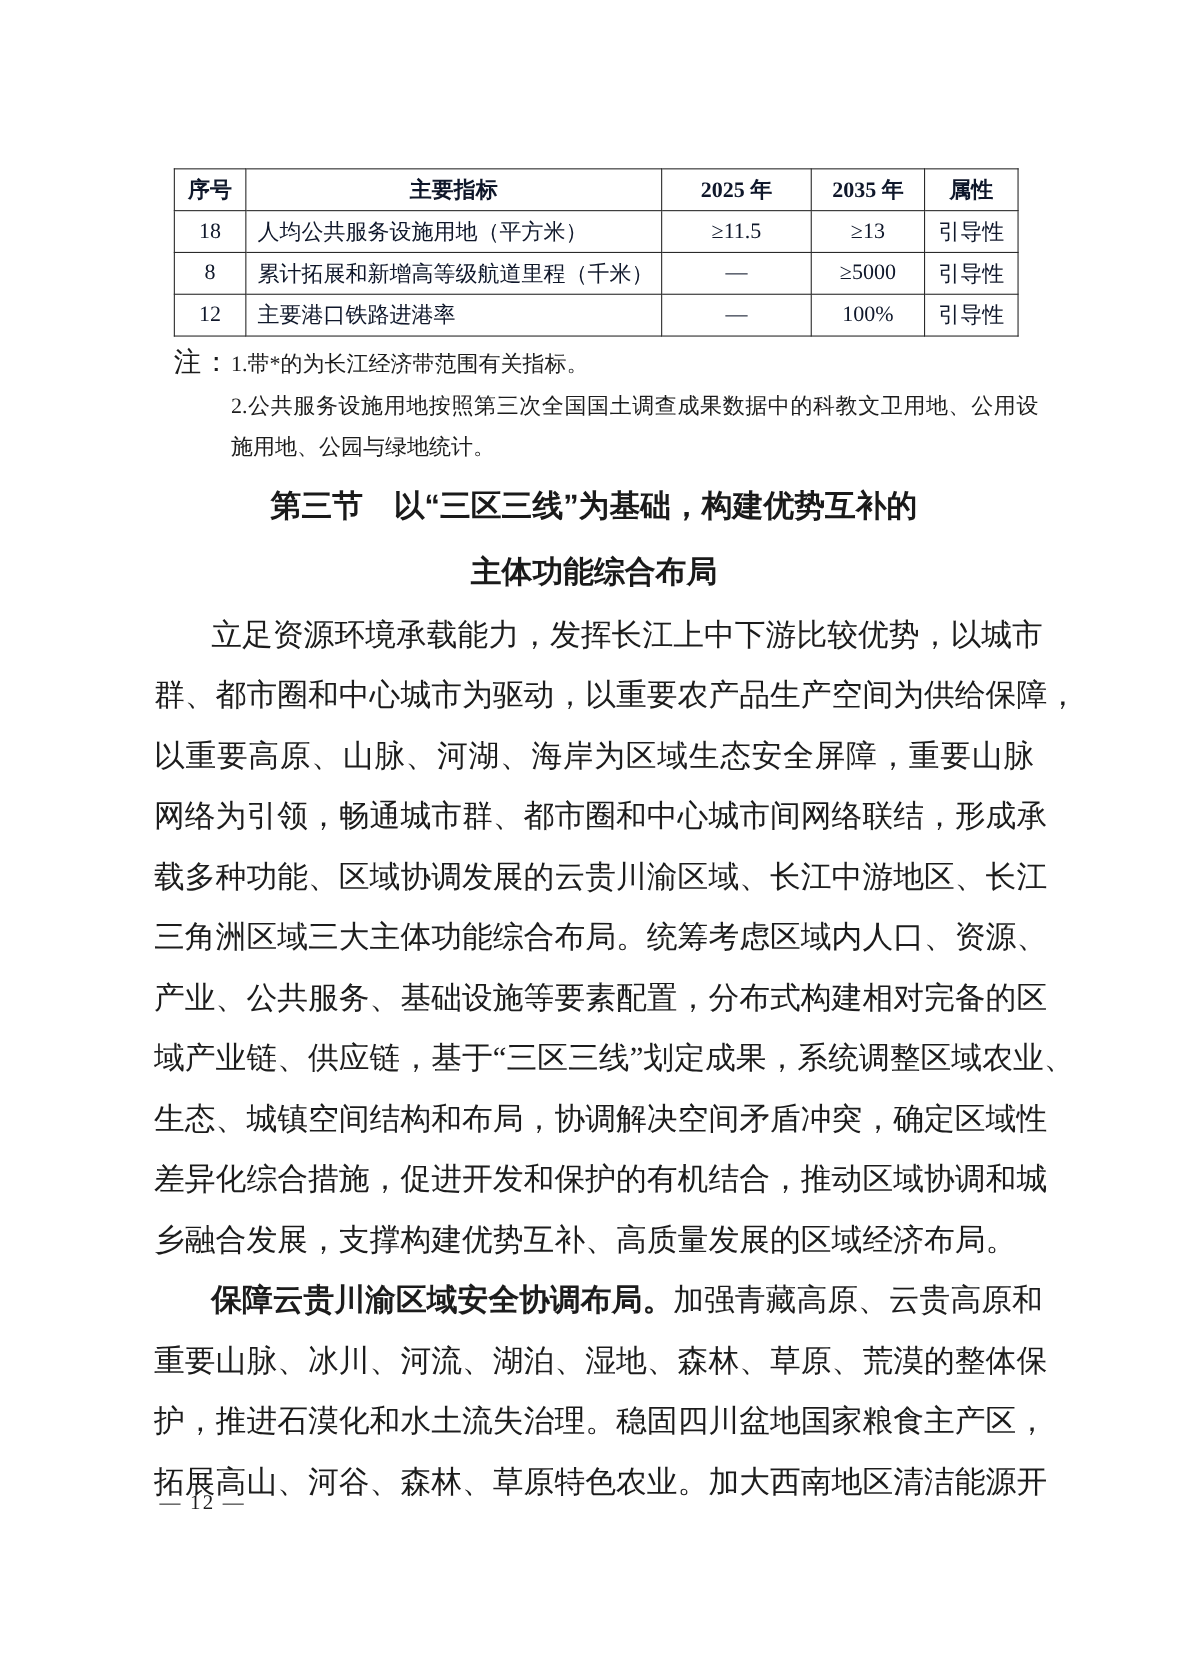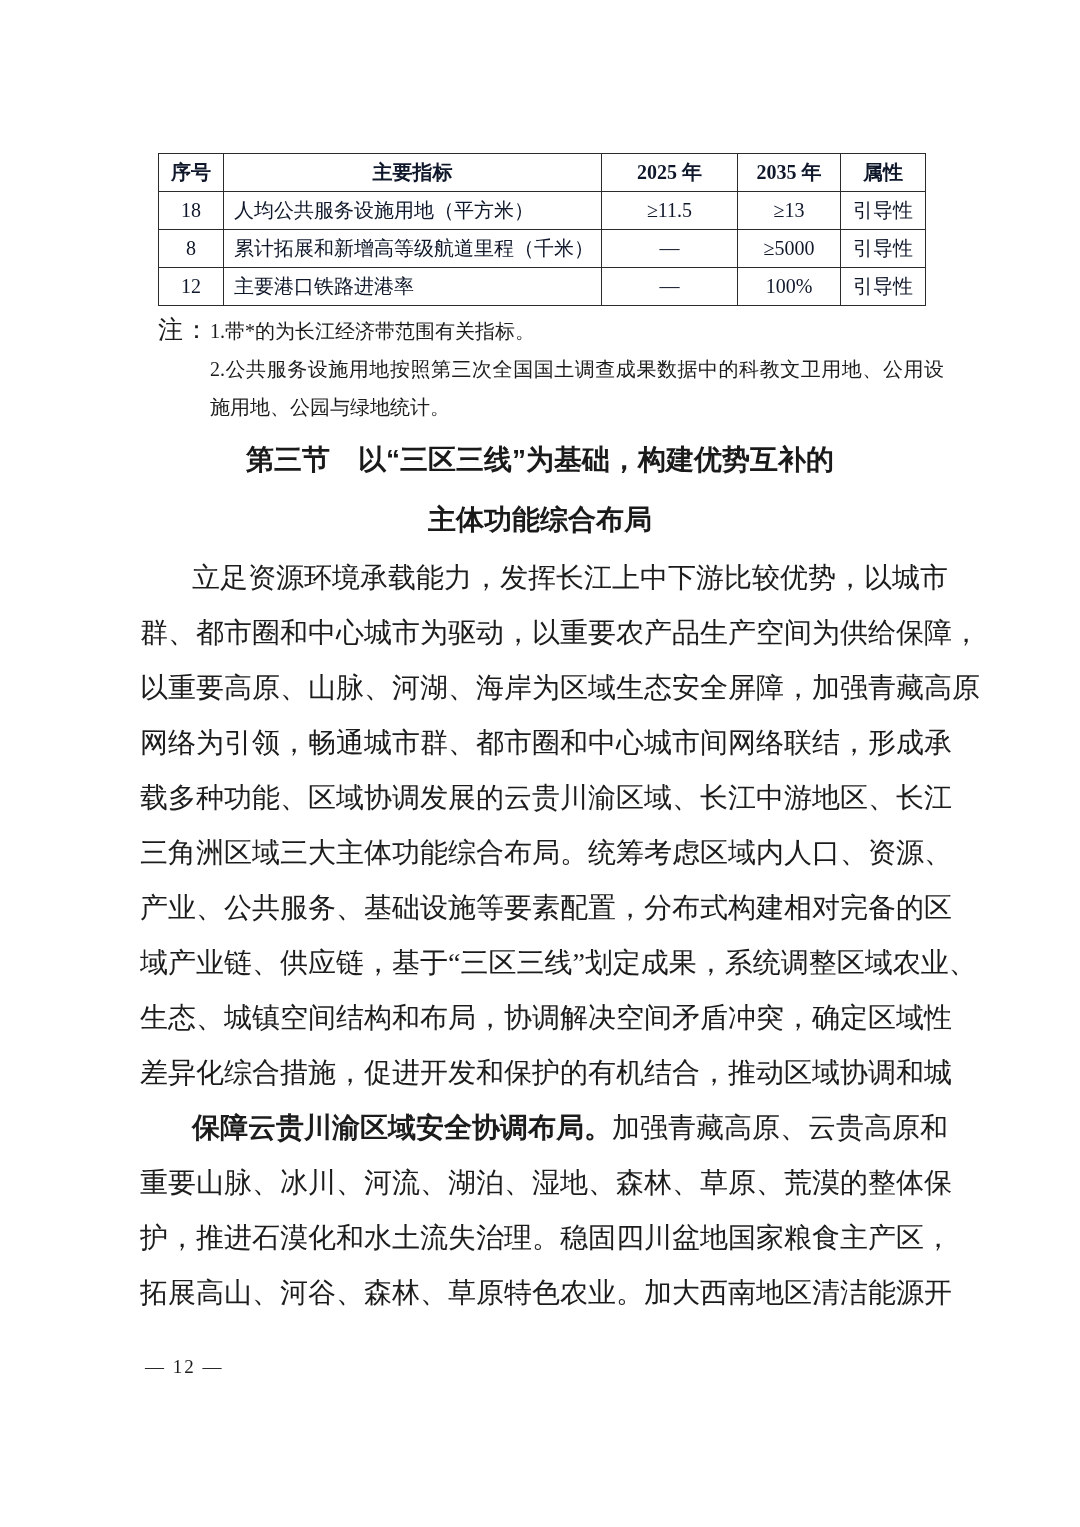--- a/index.html
+++ b/index.html
@@ -170,28 +170,29 @@
   </div>
 
   <div class="section-heading">
     <div class="h-line">第三节　以“三区三线”为基础，构建优势互补的</div>
     <div class="h-line">主体功能综合布局</div>
   </div>
 
   <div class="body-text" id="body-text">
       <div class="bline" style="text-indent: 52px;">立足资源环境承载能力，发挥长江上中下游比较优势，以城市</div>
       <div class="bline">群、都市圈和中心城市为驱动，以重要农产品生产空间为供给保障，</div>
-      <div class="bline">以重要高原、山脉、河湖、海岸为区域生态安全屏障，加强青藏高原</div>
+      <div class="bline">以重要高原、山脉、河湖、海岸为区域生态安全屏障，重要山脉</div>
       <div class="bline">网络为引领，畅通城市群、都市圈和中心城市间网络联结，形成承</div>
       <div class="bline">载多种功能、区域协调发展的云贵川渝区域、长江中游地区、长江</div>
       <div class="bline">三角洲区域三大主体功能综合布局。统筹考虑区域内人口、资源、</div>
       <div class="bline">产业、公共服务、基础设施等要素配置，分布式构建相对完备的区</div>
       <div class="bline">域产业链、供应链，基于“三区三线”划定成果，系统调整区域农业、</div>
       <div class="bline">生态、城镇空间结构和布局，协调解决空间矛盾冲突，确定区域性</div>
       <div class="bline">差异化综合措施，促进开发和保护的有机结合，推动区域协调和城</div>
+      <div class="bline noforce">乡融合发展，支撑构建优势互补、高质量发展的区域经济布局。</div>
       <div class="bline" style="text-indent: 52px;"><b>保障云贵川渝区域安全协调布局。</b>加强青藏高原、云贵高原和</div>
       <div class="bline">重要山脉、冰川、河流、湖泊、湿地、森林、草原、荒漠的整体保</div>
       <div class="bline">护，推进石漠化和水土流失治理。稳固四川盆地国家粮食主产区，</div>
       <div class="bline">拓展高山、河谷、森林、草原特色农业。加大西南地区清洁能源开</div>
     </div>
 
   <div class="page-footer">— 12 —</div>
 
 </div>
 

